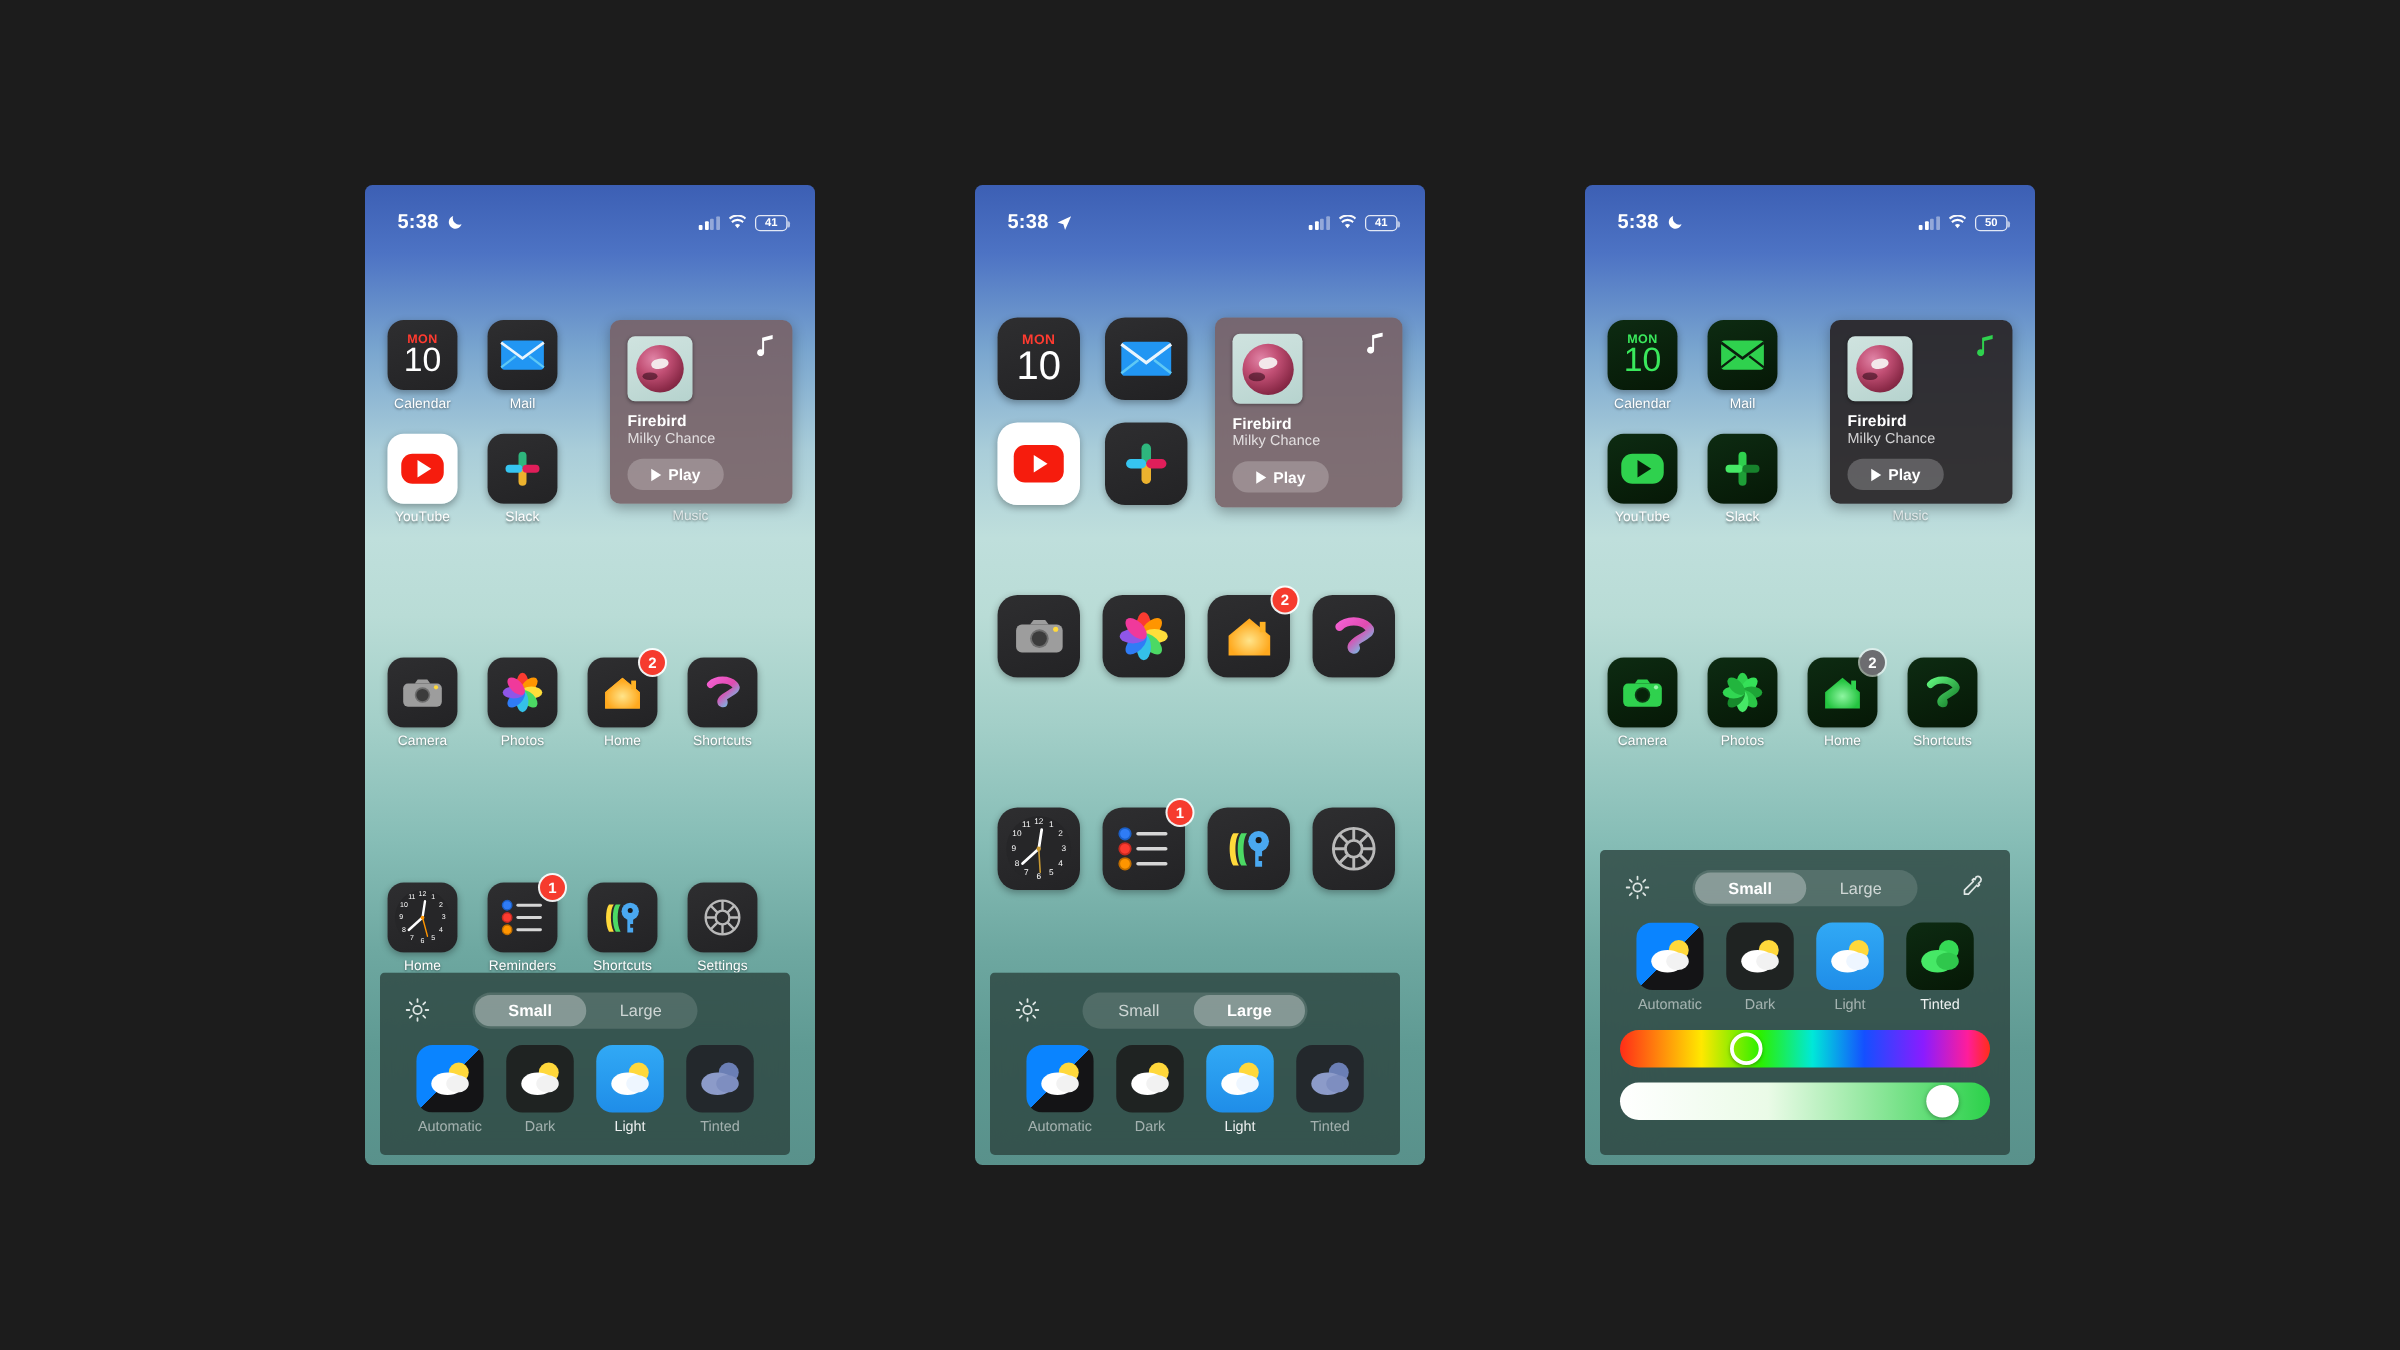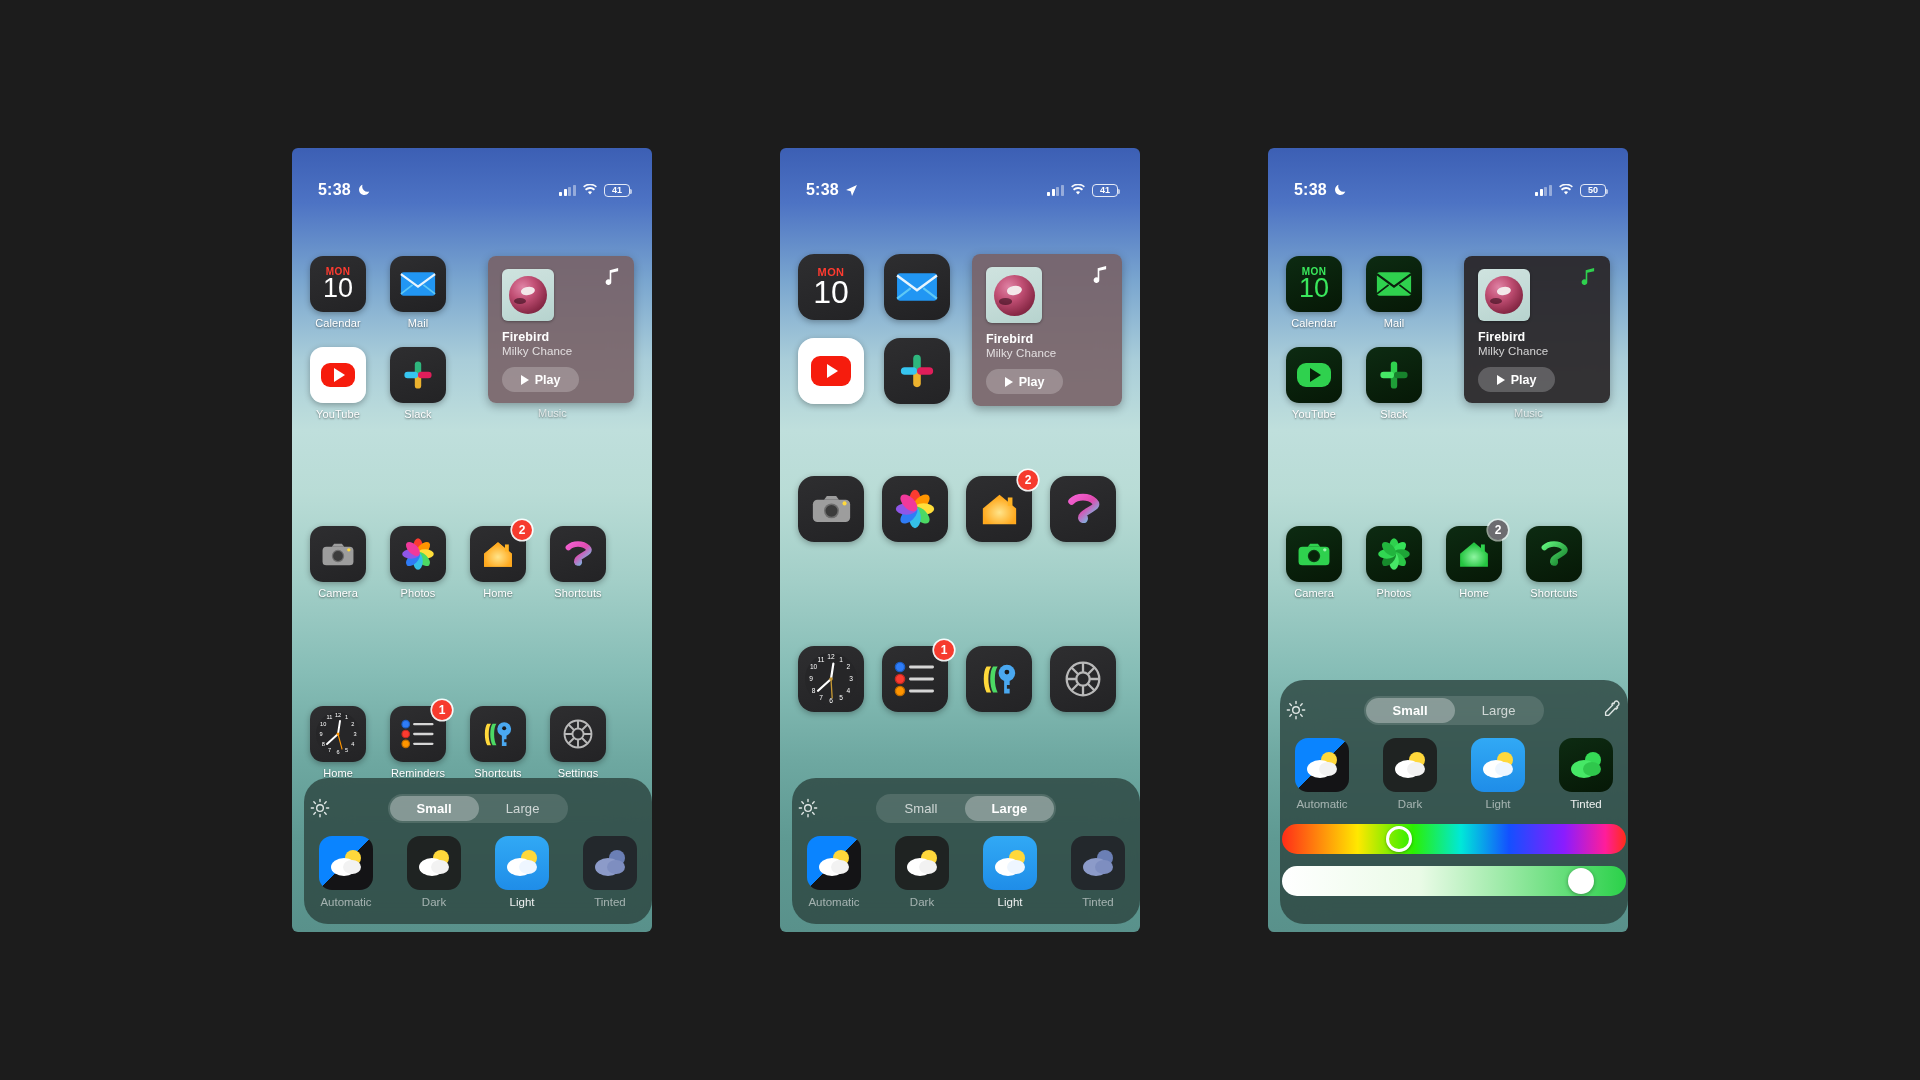--- a/index.html
+++ b/index.html
@@ -43,21 +43,20 @@
   }
 
   
   .statusbar {
     position: absolute; top: 0; left: 0; right: 0;
     height: 48px;
     display: flex; align-items: center; justify-content: space-between;
     padding: 12px 22px 0 26px;
     color: #fff;
     z-index: 5;
-    margin-top: 12px;
   }
   .sb-left { display: flex; align-items: center; gap: 6px; font-size: 16px; font-weight: 600; letter-spacing: .2px;}
   .sb-right { display: flex; align-items: center; gap: 6px; }
   .moon { width: 14px; height: 14px; display:block; }
   .loc { width: 13px; height: 13px; display:block; }
   .signal { display: flex; align-items: flex-end; gap: 1.6px; height: 11px; }
   .signal i { width: 3px; background: #fff; border-radius: .8px; display: block; }
   .signal i:nth-child(1){ height: 4px; }
   .signal i:nth-child(2){ height: 6.5px; }
   .signal i:nth-child(3){ height: 9px; opacity:.42; }
@@ -167,26 +166,26 @@
   }
   .wlabel {
     position: absolute;
     font-size: 11px; color: rgba(255,255,255,.72);
     text-shadow: 0 1px 2px rgba(0,0,0,.5);
     z-index: 3;
   }
 
   
   .sheet {
-    position: absolute; left: 12px; right: 0; bottom: 8px;
-    border-radius: 24px;
+    position: absolute; left: 12px; right: 20px; bottom: 8px;
+    border-radius: 4px;
     background: rgba(44,68,62,.80);
     backdrop-filter: blur(22px);
     z-index: 6;
-    padding: 14px 0 16px;
+    padding: 14px 14px 16px;
   }
   .sheet-top { display: flex; align-items: center; justify-content: center; position: relative; height: 32px; }
   .seg {
     display: flex; background: rgba(255,255,255,.13);
     border-radius: 16px; padding: 2px; gap: 0;
   }
   .seg div {
     padding: 5px 27px; border-radius: 14px;
     font-size: 13px; color: rgba(255,255,255,.72);
     font-weight: 500; letter-spacing: .1px;

